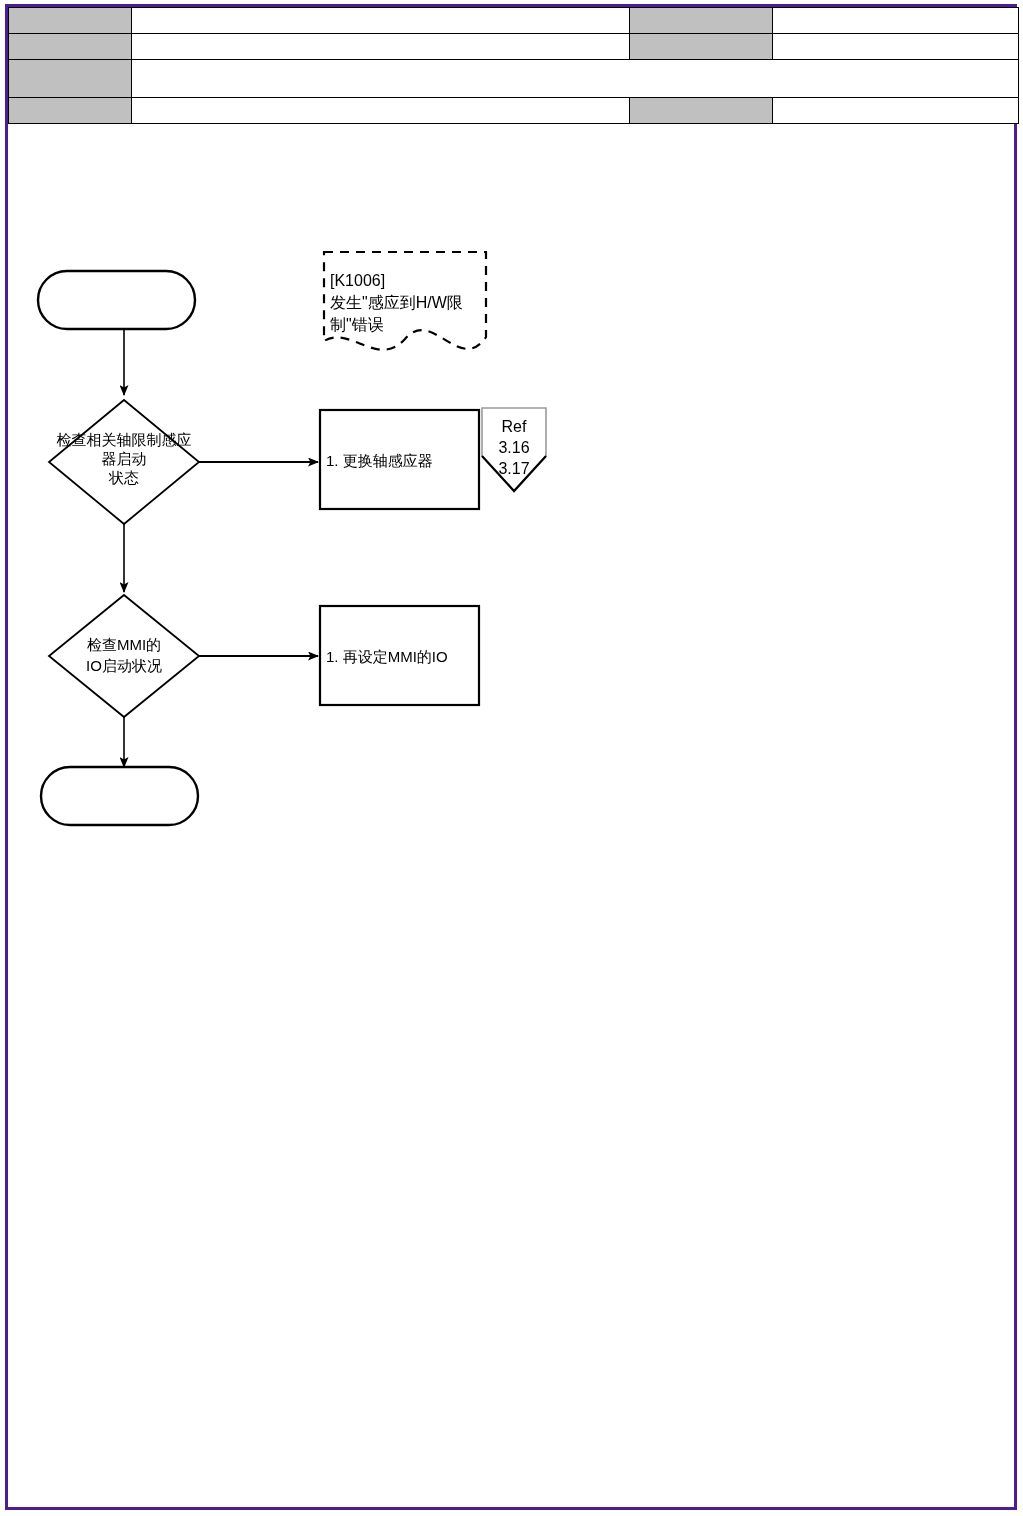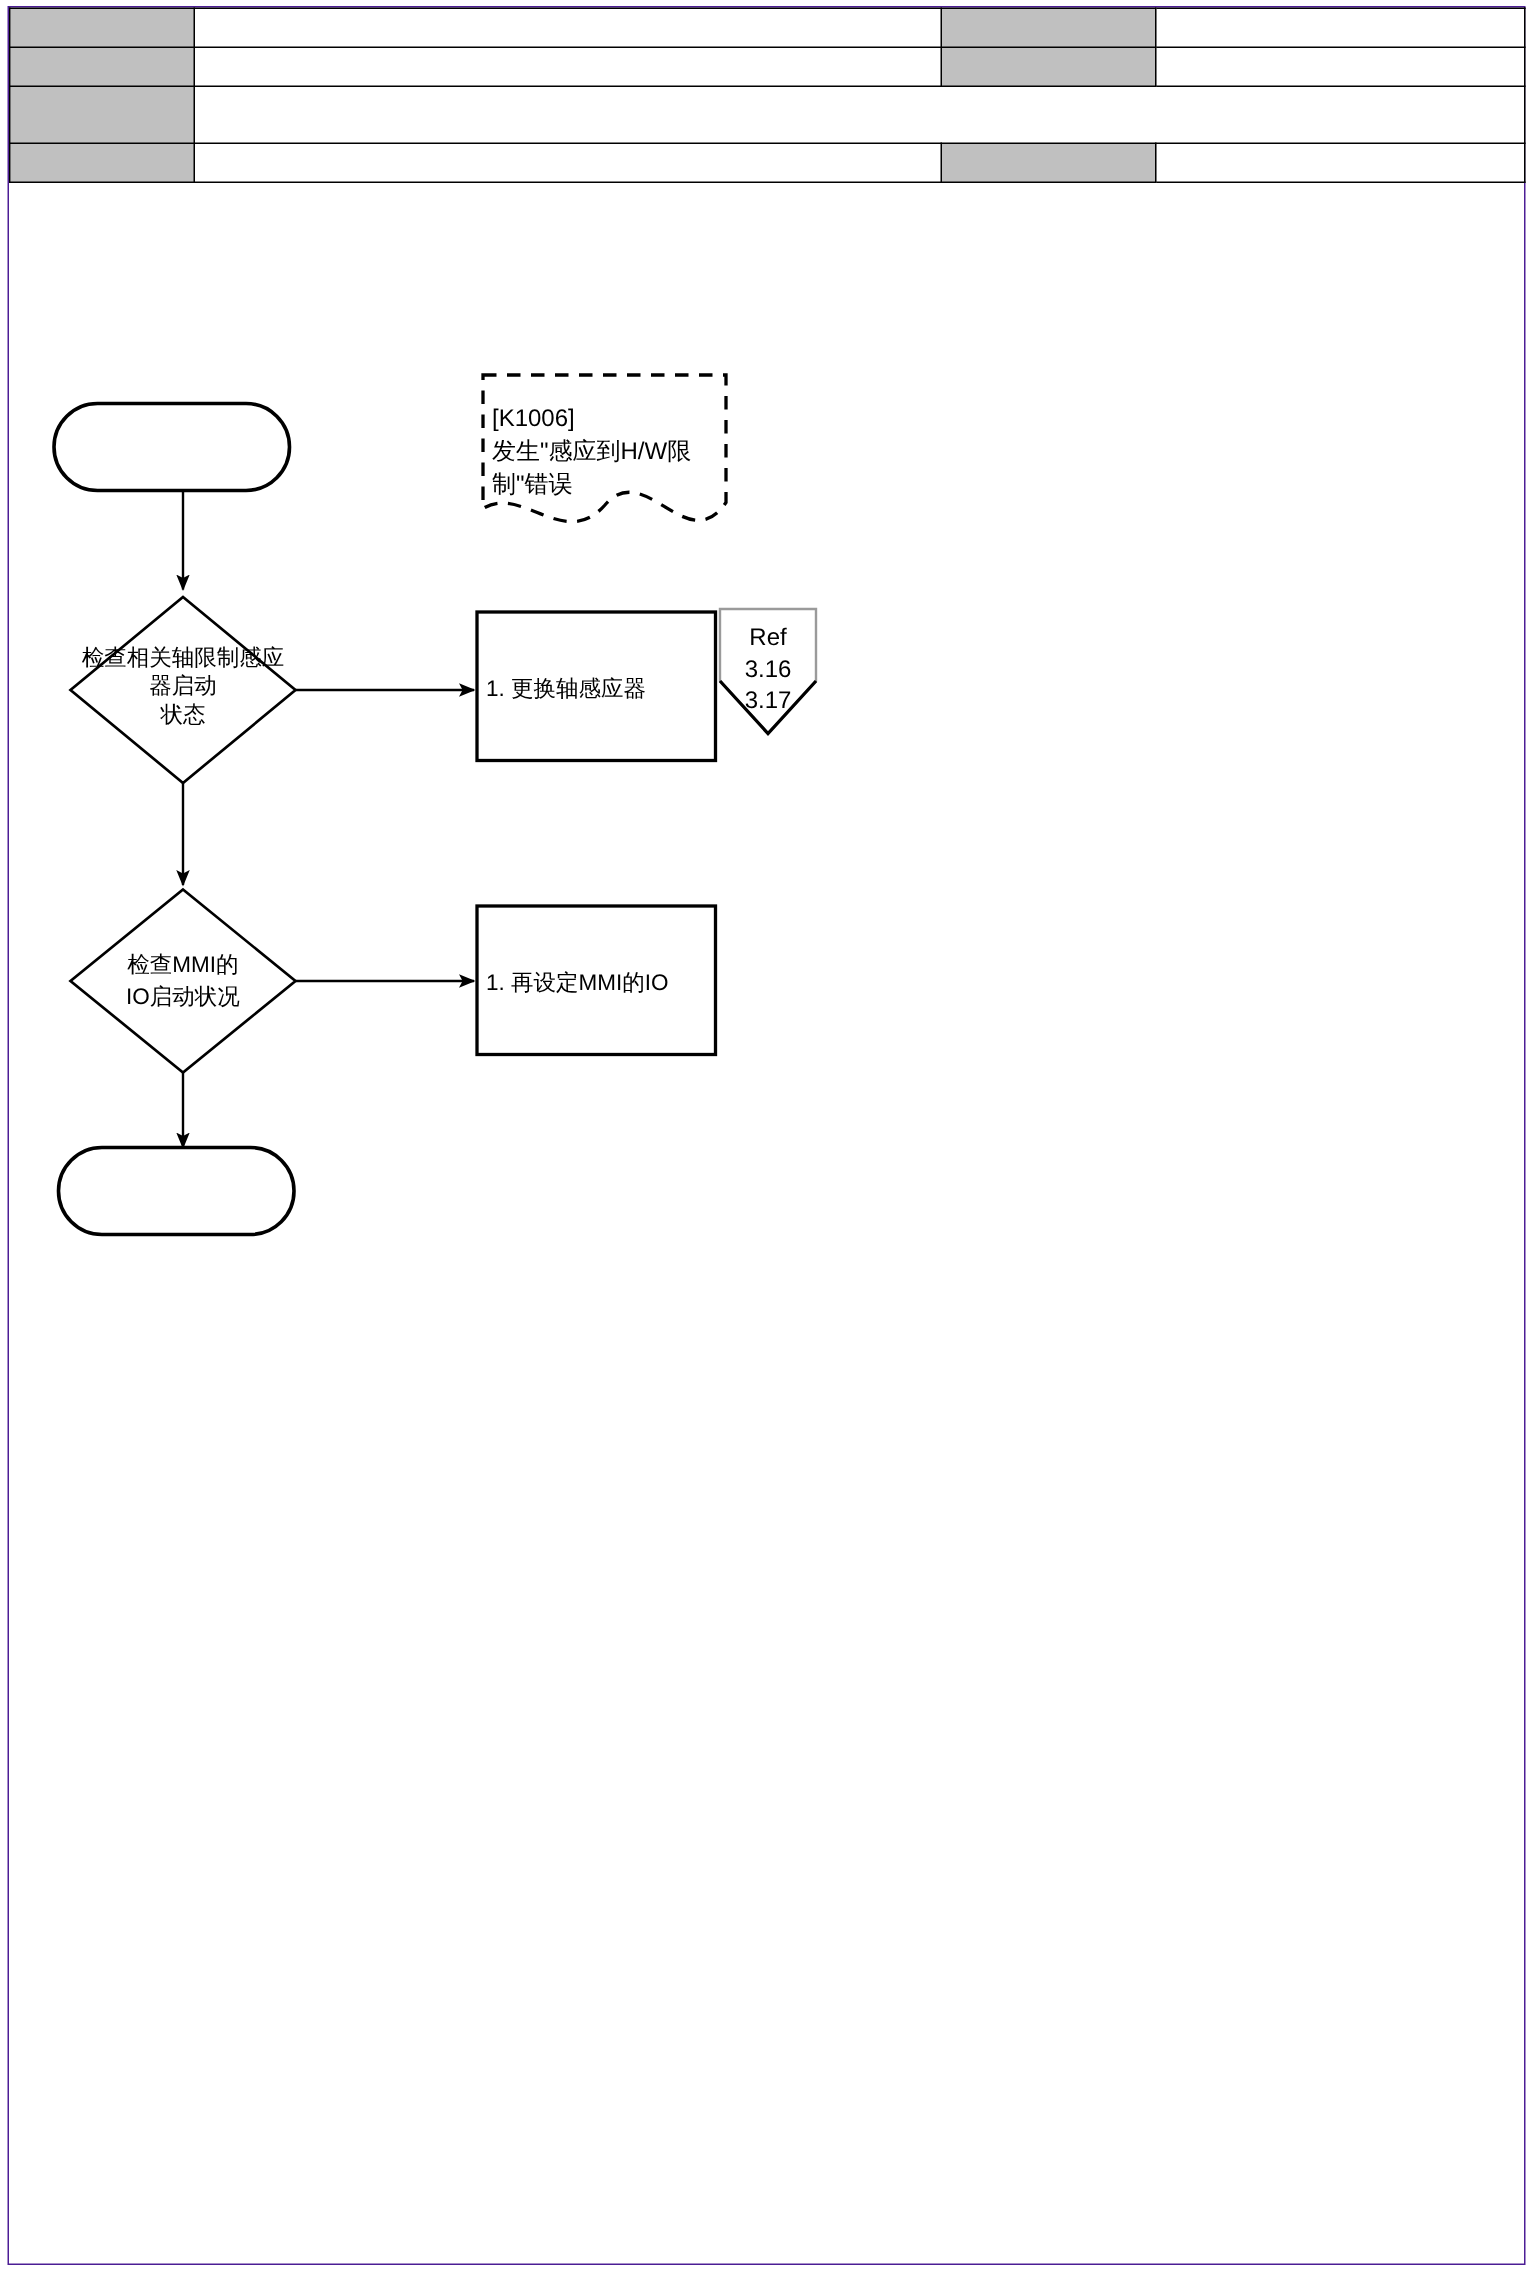--- a/index.html
+++ b/index.html
@@ -15,21 +15,21 @@
     overflow: hidden;
   }
 
   
   #page-frame {
     position: absolute;
     left: 5px;
     top: 4px;
     width: 1012px;
     height: 1506px;
-    border: 1px solid #4c1d95;
+    border: 3px solid #4c1d95;
     box-sizing: border-box;
     background: #ffffff;
   }
 
   
   #header-table {
     position: absolute;
     left: 0px;
     top: 0px;
     width: 1006px;

